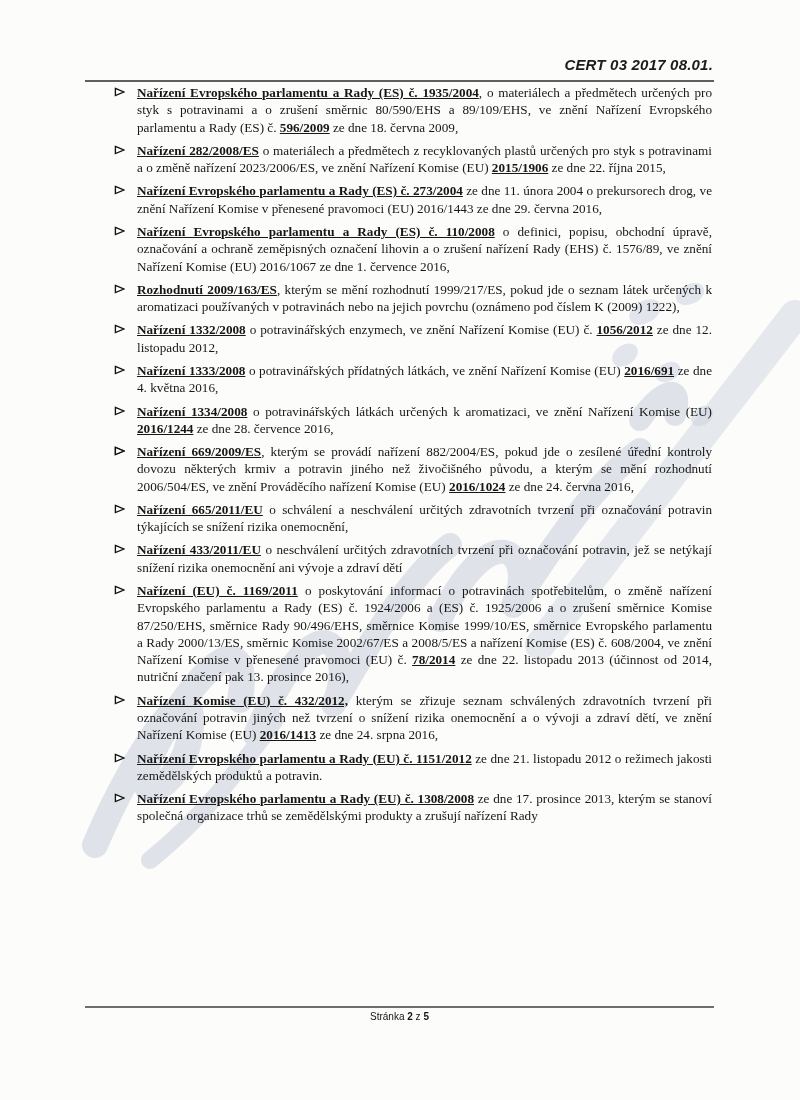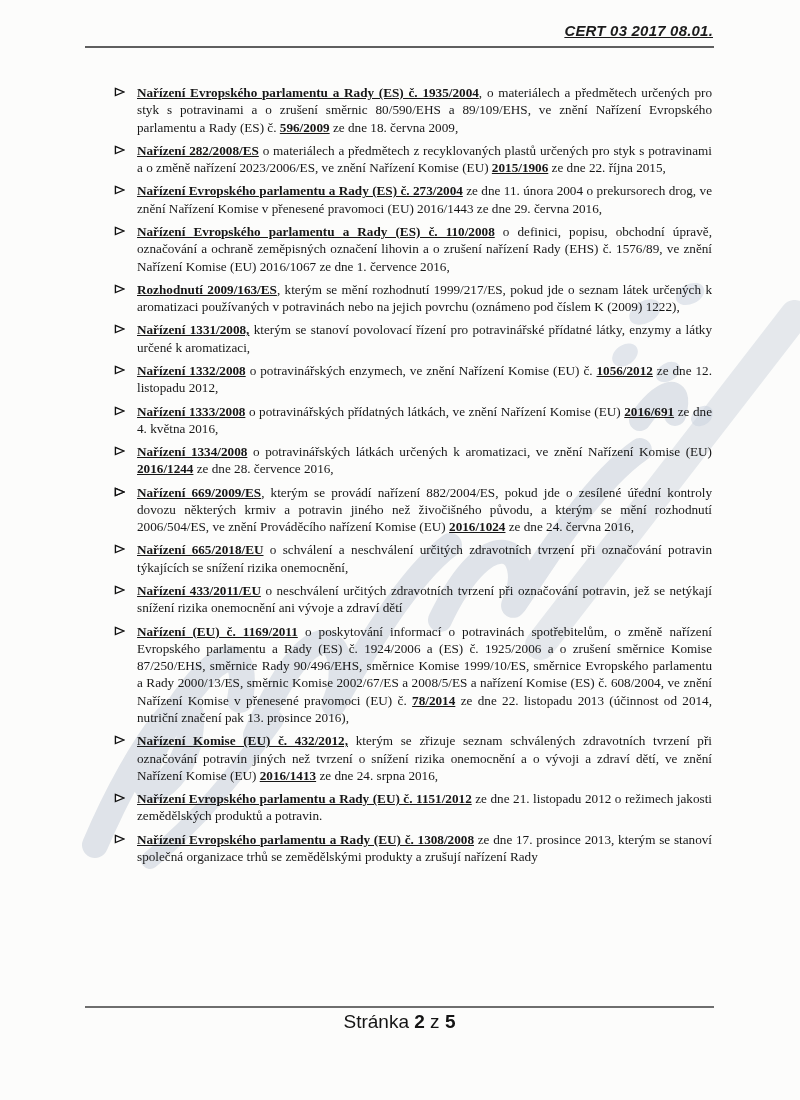--- a/index.html
+++ b/index.html
@@ -6,21 +6,21 @@
   .page{
     position:relative;
     width:800px;height:1100px;
     margin:0 auto;
     background:#fcfcfb;
     font-family:"Liberation Serif",serif;
     color:#171717;
     overflow:hidden;
   }
   .wm{position:absolute;top:0;left:0;z-index:0;pointer-events:none;}
-  .header{position:absolute;top:22px;left:85px;right:86px;z-index:2;text-decoration:underline;}
+  .header{position:absolute;top:56px;left:85px;right:86px;z-index:2;}
   .doc-code{
     text-align:right;
     font-family:"Liberation Sans",sans-serif;
     font-style:italic;font-weight:600;
     font-size:15px;letter-spacing:.2px;
     color:#1c1c1c;margin-bottom:7px;padding-right:1px;
   }
   .rule{border-top:2px solid #5f5f5f;height:0;}
   .reg-list{
     position:absolute;top:84px;left:113px;right:88px;z-index:1;
@@ -33,21 +33,21 @@
     font-size:13.2px;line-height:1.31;
     text-align:justify;
   }
   .marker{position:absolute;left:1px;top:3px;line-height:0;}
   .reg-item b{font-weight:bold;text-decoration:underline;}
   .footer{position:absolute;left:85px;right:86px;top:1006px;z-index:2;}
   .footer .rule{border-top:2px solid #6e6e6e;margin-bottom:3px;}
   .page-number{
     text-align:center;
     font-family:"Liberation Sans",sans-serif;
-    font-size:19px;color:#141414;
+    font-size:10px;color:#141414;
   }
   .page-number b{font-weight:bold;}
 </style>
 </head>
 <body>
 
 <div class="page">
 
   <svg class="wm" width="800" height="1100" viewBox="0 0 800 1100" aria-hidden="true">
     <g id="wm-strokes" fill="none" stroke="#bcc5d2" stroke-linecap="round" opacity="0.45">
@@ -87,39 +87,36 @@
             <path d="M1.4 1.4 L9.8 5 L1.4 8.6 Z" fill="#ffffff" stroke="#111" stroke-width="1.35"></path>
           </svg></span><span><b>Nařízení Evropského parlamentu a Rady (ES) č. 273/2004</b><span> ze dne 11. února 2004 o prekursorech drog, ve znění Nařízení Komise v přenesené pravomoci (EU) 2016/1443 ze dne 29. června 2016,</span></span></li>
       <li class="reg-item"><span class="marker"><svg width="11" height="10" viewBox="0 0 11 10">
             <path d="M1.4 1.4 L9.8 5 L1.4 8.6 Z" fill="#ffffff" stroke="#111" stroke-width="1.35"></path>
           </svg></span><span><b>Nařízení Evropského parlamentu a Rady (ES) č. 110/2008</b><span> o definici, popisu, obchodní úpravě, označování a ochraně zeměpisných označení lihovin a o zrušení nařízení Rady (EHS) č. 1576/89, ve znění Nařízení Komise (EU) 2016/1067 ze dne 1. července 2016,</span></span></li>
       <li class="reg-item"><span class="marker"><svg width="11" height="10" viewBox="0 0 11 10">
             <path d="M1.4 1.4 L9.8 5 L1.4 8.6 Z" fill="#ffffff" stroke="#111" stroke-width="1.35"></path>
           </svg></span><span><b>Rozhodnutí 2009/163/ES</b><span>, kterým se mění rozhodnutí 1999/217/ES, pokud jde o seznam látek určených k aromatizaci používaných v potravinách nebo na jejich povrchu (oznámeno pod číslem K (2009) 1222),</span></span></li>
       <li class="reg-item"><span class="marker"><svg width="11" height="10" viewBox="0 0 11 10">
             <path d="M1.4 1.4 L9.8 5 L1.4 8.6 Z" fill="#ffffff" stroke="#111" stroke-width="1.35"></path>
-          </svg></span><span><b>Nařízení 1331/2008,</b><span> kterým se stanoví povolovací řízení pro potravinářské přídatné látky, enzymy a látky určené k aromatizaci,</span></span></li>
-      <li class="reg-item"><span class="marker"><svg width="11" height="10" viewBox="0 0 11 10">
-            <path d="M1.4 1.4 L9.8 5 L1.4 8.6 Z" fill="#ffffff" stroke="#111" stroke-width="1.35"></path>
           </svg></span><span><b>Nařízení 1332/2008</b><span> o potravinářských enzymech, ve znění Nařízení Komise (EU) č. </span><b>1056/2012</b><span> ze dne 12. listopadu 2012,</span></span></li>
       <li class="reg-item"><span class="marker"><svg width="11" height="10" viewBox="0 0 11 10">
             <path d="M1.4 1.4 L9.8 5 L1.4 8.6 Z" fill="#ffffff" stroke="#111" stroke-width="1.35"></path>
           </svg></span><span><b>Nařízení 1333/2008</b><span> o potravinářských přídatných látkách, ve znění Nařízení Komise (EU) </span><b>2016/691</b><span> ze dne 4. května 2016,</span></span></li>
       <li class="reg-item"><span class="marker"><svg width="11" height="10" viewBox="0 0 11 10">
             <path d="M1.4 1.4 L9.8 5 L1.4 8.6 Z" fill="#ffffff" stroke="#111" stroke-width="1.35"></path>
           </svg></span><span><b>Nařízení 1334/2008</b><span> o potravinářských látkách určených k aromatizaci, ve znění Nařízení Komise (EU) </span><b>2016/1244</b><span> ze dne 28. července 2016,</span></span></li>
       <li class="reg-item"><span class="marker"><svg width="11" height="10" viewBox="0 0 11 10">
             <path d="M1.4 1.4 L9.8 5 L1.4 8.6 Z" fill="#ffffff" stroke="#111" stroke-width="1.35"></path>
           </svg></span></li>
       <li class="reg-item"><span class="marker"><svg width="11" height="10" viewBox="0 0 11 10">
             <path d="M1.4 1.4 L9.8 5 L1.4 8.6 Z" fill="#ffffff" stroke="#111" stroke-width="1.35"></path>
           </svg></span><span><b>Nařízení 669/2009/ES</b><span>, kterým se provádí nařízení 882/2004/ES, pokud jde o zesílené úřední kontroly dovozu některých krmiv a potravin jiného než živočišného původu, a kterým se mění rozhodnutí 2006/504/ES, ve znění Prováděcího nařízení Komise (EU) </span><b>2016/1024</b><span> ze dne 24. června 2016,</span></span></li>
       <li class="reg-item"><span class="marker"><svg width="11" height="10" viewBox="0 0 11 10">
             <path d="M1.4 1.4 L9.8 5 L1.4 8.6 Z" fill="#ffffff" stroke="#111" stroke-width="1.35"></path>
-          </svg></span><span><b>Nařízení 665/2018/EU</b><span> o schválení a neschválení určitých zdravotních tvrzení při označování potravin týkajících se snížení rizika onemocnění,</span></span></li>
+          </svg></span><span><b>Nařízení 665/2011/EU</b><span> o schválení a neschválení určitých zdravotních tvrzení při označování potravin týkajících se snížení rizika onemocnění,</span></span></li>
       <li class="reg-item"><span class="marker"><svg width="11" height="10" viewBox="0 0 11 10">
             <path d="M1.4 1.4 L9.8 5 L1.4 8.6 Z" fill="#ffffff" stroke="#111" stroke-width="1.35"></path>
           </svg></span><span><b>Nařízení 433/2011/EU</b><span> o neschválení určitých zdravotních tvrzení při označování potravin, jež se netýkají snížení rizika onemocnění ani vývoje a zdraví dětí</span></span></li>
       <li class="reg-item"><span class="marker"><svg width="11" height="10" viewBox="0 0 11 10">
             <path d="M1.4 1.4 L9.8 5 L1.4 8.6 Z" fill="#ffffff" stroke="#111" stroke-width="1.35"></path>
           </svg></span><span><b>Nařízení (EU) č. 1169/2011</b><span> o poskytování informací o potravinách spotřebitelům, o změně nařízení Evropského parlamentu a Rady (ES) č. 1924/2006 a (ES) č. 1925/2006 a o zrušení směrnice Komise 87/250/EHS, směrnice Rady 90/496/EHS, směrnice Komise 1999/10/ES, směrnice Evropského parlamentu a Rady 2000/13/ES, směrnic Komise 2002/67/ES a 2008/5/ES a nařízení Komise (ES) č. 608/2004, ve znění Nařízení Komise v přenesené pravomoci (EU) č. </span><b>78/2014</b><span> ze dne 22. listopadu 2013 (účinnost od 2014, nutriční značení pak 13. prosince 2016),</span></span></li>
       <li class="reg-item"><span class="marker"><svg width="11" height="10" viewBox="0 0 11 10">
             <path d="M1.4 1.4 L9.8 5 L1.4 8.6 Z" fill="#ffffff" stroke="#111" stroke-width="1.35"></path>
           </svg></span><span><b>Nařízení Komise (EU) č. 432/2012,</b><span> kterým se zřizuje seznam schválených zdravotních tvrzení při označování potravin jiných než tvrzení o snížení rizika onemocnění a o vývoji a zdraví dětí, ve znění Nařízení Komise (EU) </span><b>2016/1413</b><span> ze dne 24. srpna 2016,</span></span></li>
       <li class="reg-item"><span class="marker"><svg width="11" height="10" viewBox="0 0 11 10">

